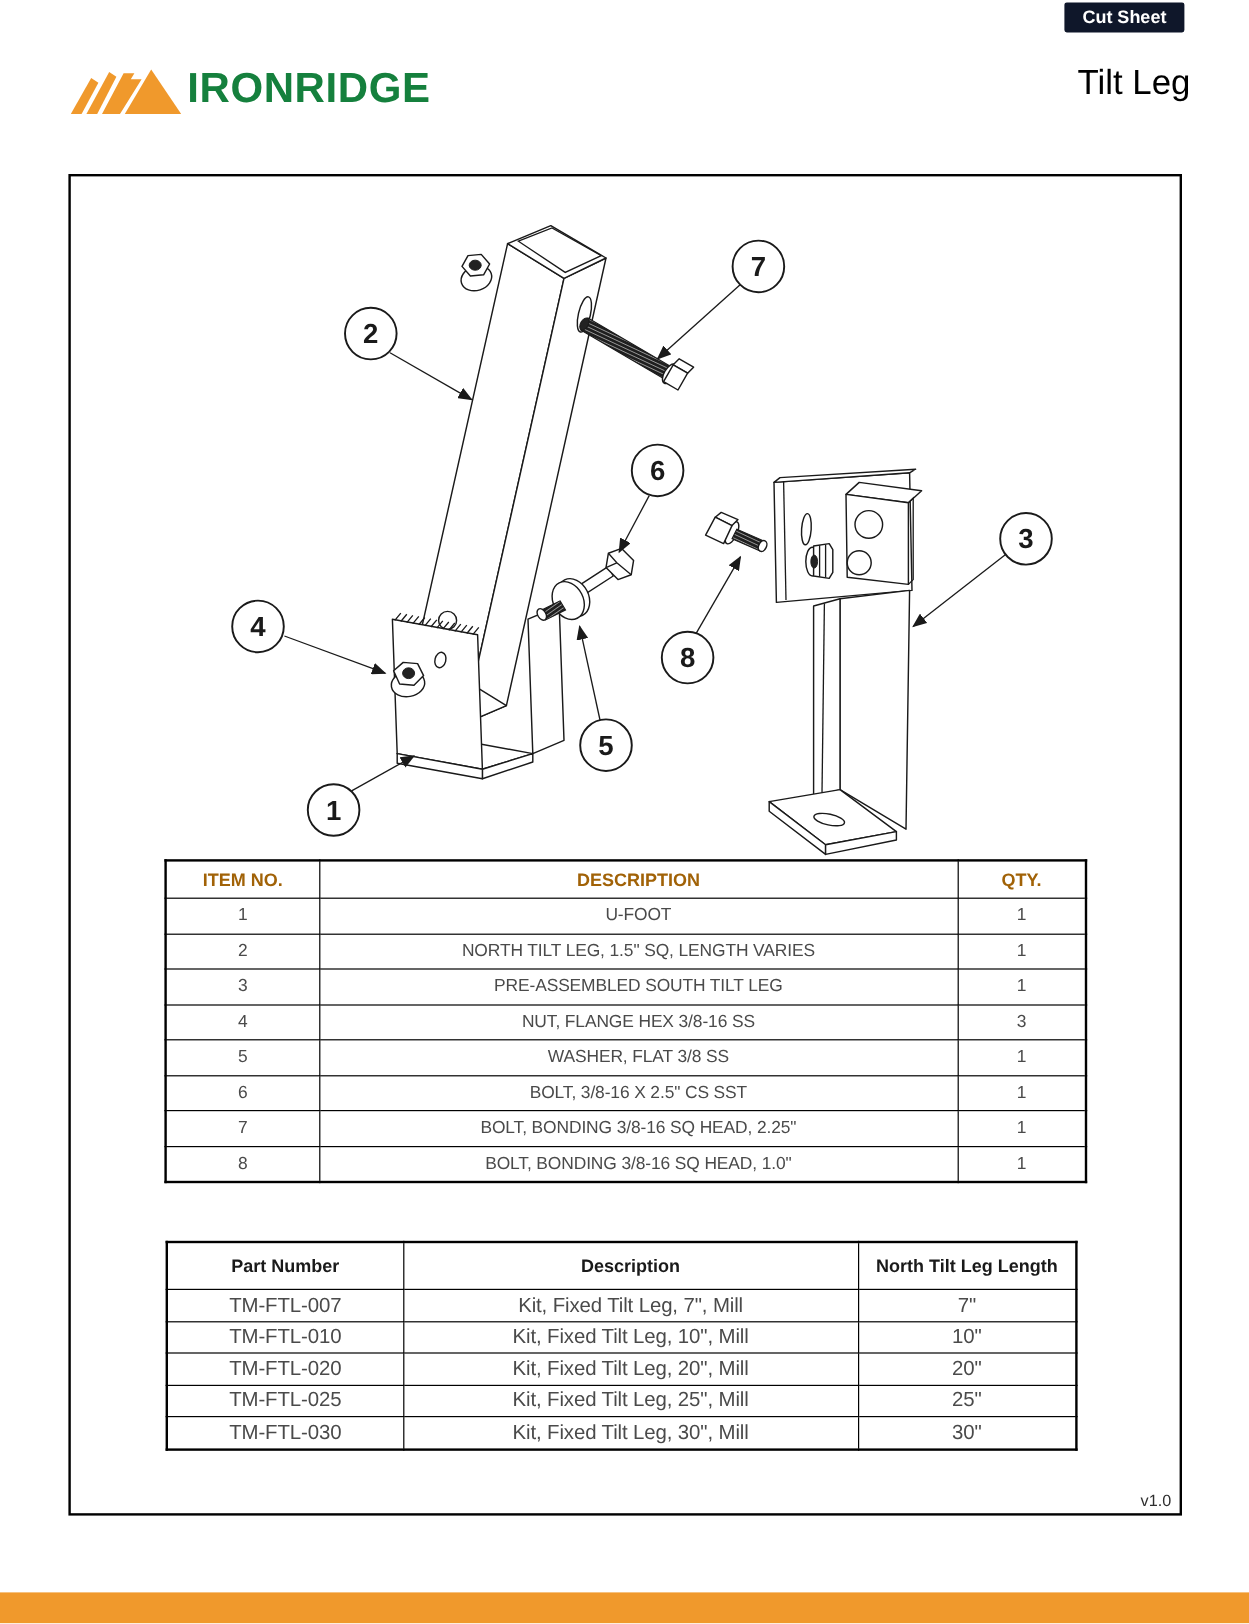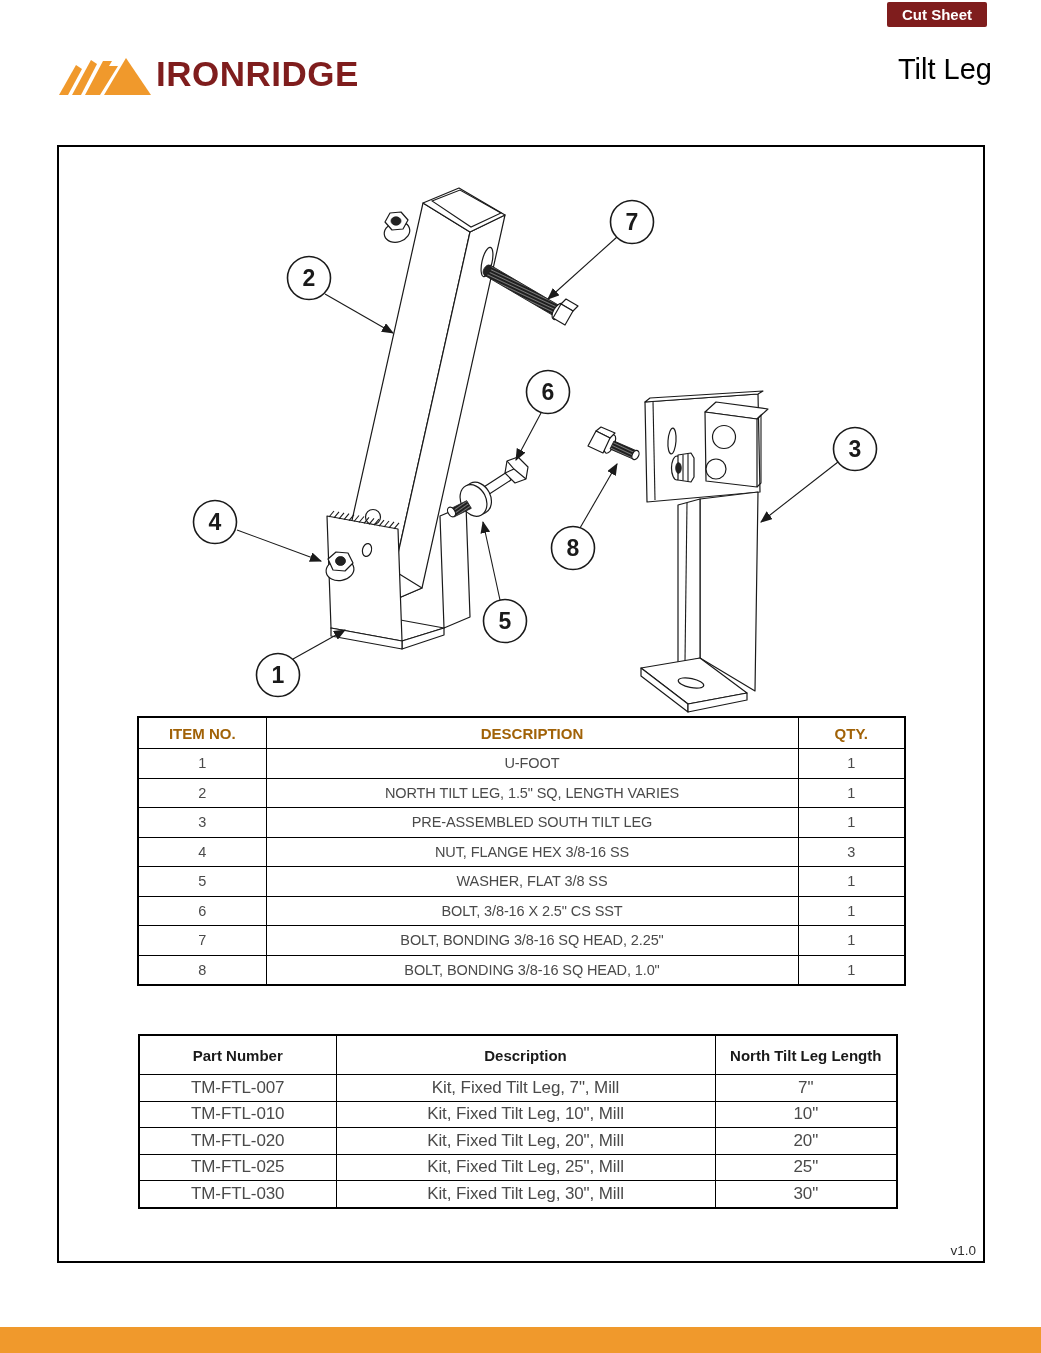--- a/index.html
+++ b/index.html
@@ -1,25 +1,25 @@
 <!DOCTYPE html>
 <html><head>
 <meta charset="utf-8">
 <style>
   html,body{margin:0;padding:0;background:#ffffff;width:1041px;height:1353px;
     font-family:"Liberation Sans",sans-serif;-webkit-font-smoothing:antialiased;}
   .page{position:relative;width:1041px;height:1353px;background:#fff;overflow:hidden;}
 
   
-  .badge{position:absolute;left:887px;top:2px;width:100px;height:25px;background:#7f1d1d;
+  .badge{position:absolute;left:887px;top:2px;width:100px;height:25px;background:#0f172a;
     color:#fff;font-weight:bold;font-size:15px;line-height:25px;text-align:center;border-radius:2px;}
   .logo{position:absolute;left:59px;top:52px;width:360px;height:46px;}
   .logo svg{position:absolute;left:0;top:2px;}
   .wordmark{position:absolute;left:97px;top:2px;font-size:35px;font-weight:bold;
-    letter-spacing:0.5px;color:#7f1d1d;}
+    letter-spacing:0.5px;color:#15803d;}
   .doc-title{position:absolute;top:53px;right:49px;font-size:29px;color:#000;}
 
   
   .frame{position:absolute;left:57px;top:145px;width:924px;height:1114px;border:2px solid #000;background:#fff;}
   .frame svg.diagram{position:absolute;left:-2px;top:-4px;}
   .version{position:absolute;right:7px;bottom:3px;font-size:13.5px;color:#2e2e2e;}
 
   
   table.sheet{border-collapse:collapse;table-layout:fixed;position:absolute;background:#fff;}
   table.sheet th,table.sheet td{border:1.5px solid #000;text-align:center;vertical-align:middle;

